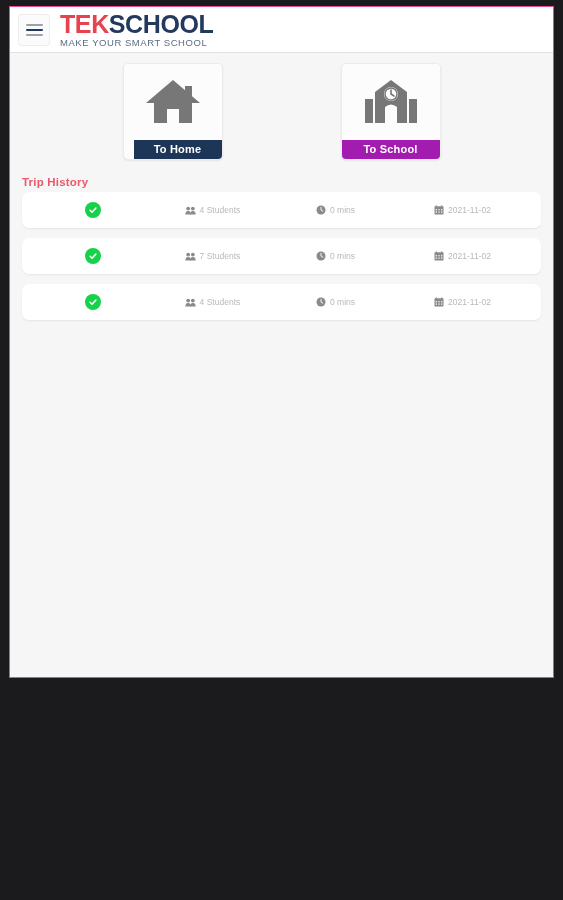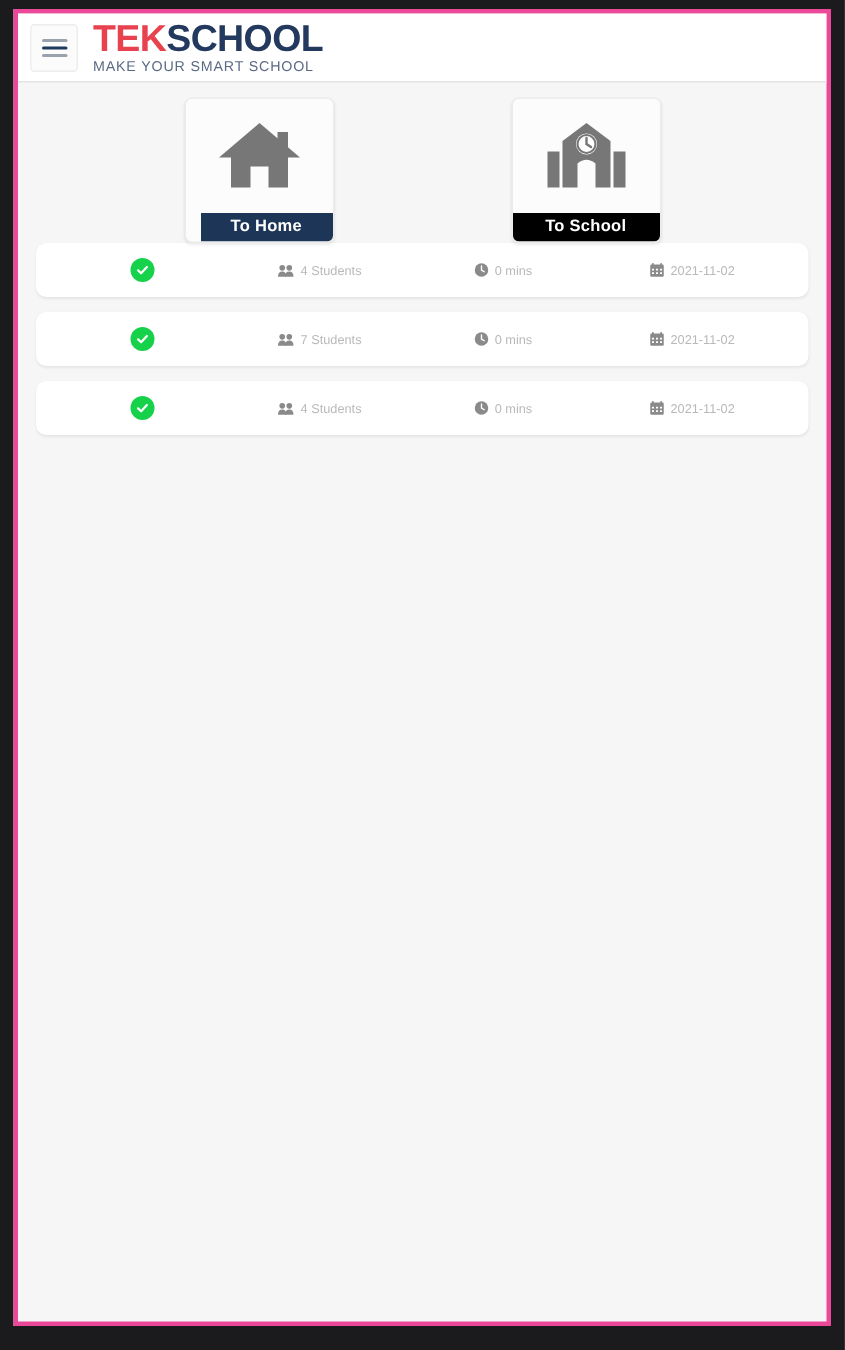--- a/index.html
+++ b/index.html
@@ -23,25 +23,25 @@
     background: #1b1b1d;
     box-sizing: border-box;
   }
 
   
   #screen {
     position: absolute;
     left: 9px;
     top: 6px;
     width: 545px;
-    height: 878px;
+    height: 672px;
     background: #f6f6f6;
     overflow: hidden;
     box-sizing: border-box;
-    border: 3px solid #ec4899;
+    border: 1px solid #ec4899;
   }
 
   
   #topbar {
     position: relative;
     height: 46px;
     background: #ffffff;
     border-bottom: 1px solid #e2e2e2;
     display: flex;
     align-items: center;
@@ -119,21 +119,21 @@
   .mode-label {
     height: 19px;
     line-height: 19px;
     text-align: center;
     font-size: 11px;
     font-weight: bold;
     color: #ffffff;
     letter-spacing: 0.2px;
   }
   .mode-label.home   { background: #1d3557; margin-left: 10px; }
-  .mode-label.school { background: #000000; }
+  .mode-label.school { background: #a21caf; }
 
   
   #trip-history-title {
     margin: 16px 0 4px 12px;
     font-size: 11.5px;
     font-weight: bold;
     color: #e8596a;
     letter-spacing: 0.2px;
   }
 
@@ -216,20 +216,21 @@
             <path d="M28 13 L28 17 L31 19" stroke="#777777" stroke-width="1.6" fill="none" stroke-linecap="round"></path>
             <rect x="2" y="22" width="8" height="24" fill="#777777"></rect>
             <rect x="46" y="22" width="8" height="24" fill="#777777"></rect>
           </svg>
         </div>
         <div class="mode-label school">To School</div>
       </div>
 
     </div>
 
+    <div id="trip-history-title">Trip History</div>
 
     <div id="trip-list">
 
       <div class="trip-row">
         <div class="trip-cell cell-status">
           <span class="check-badge">
             <svg width="10" height="10" viewBox="0 0 12 12" aria-hidden="true">
               <path d="M2.5 6.3 L4.9 8.6 L9.5 3.6" stroke="#ffffff" stroke-width="1.8" fill="none" stroke-linecap="round" stroke-linejoin="round"></path>
             </svg>
           </span>

